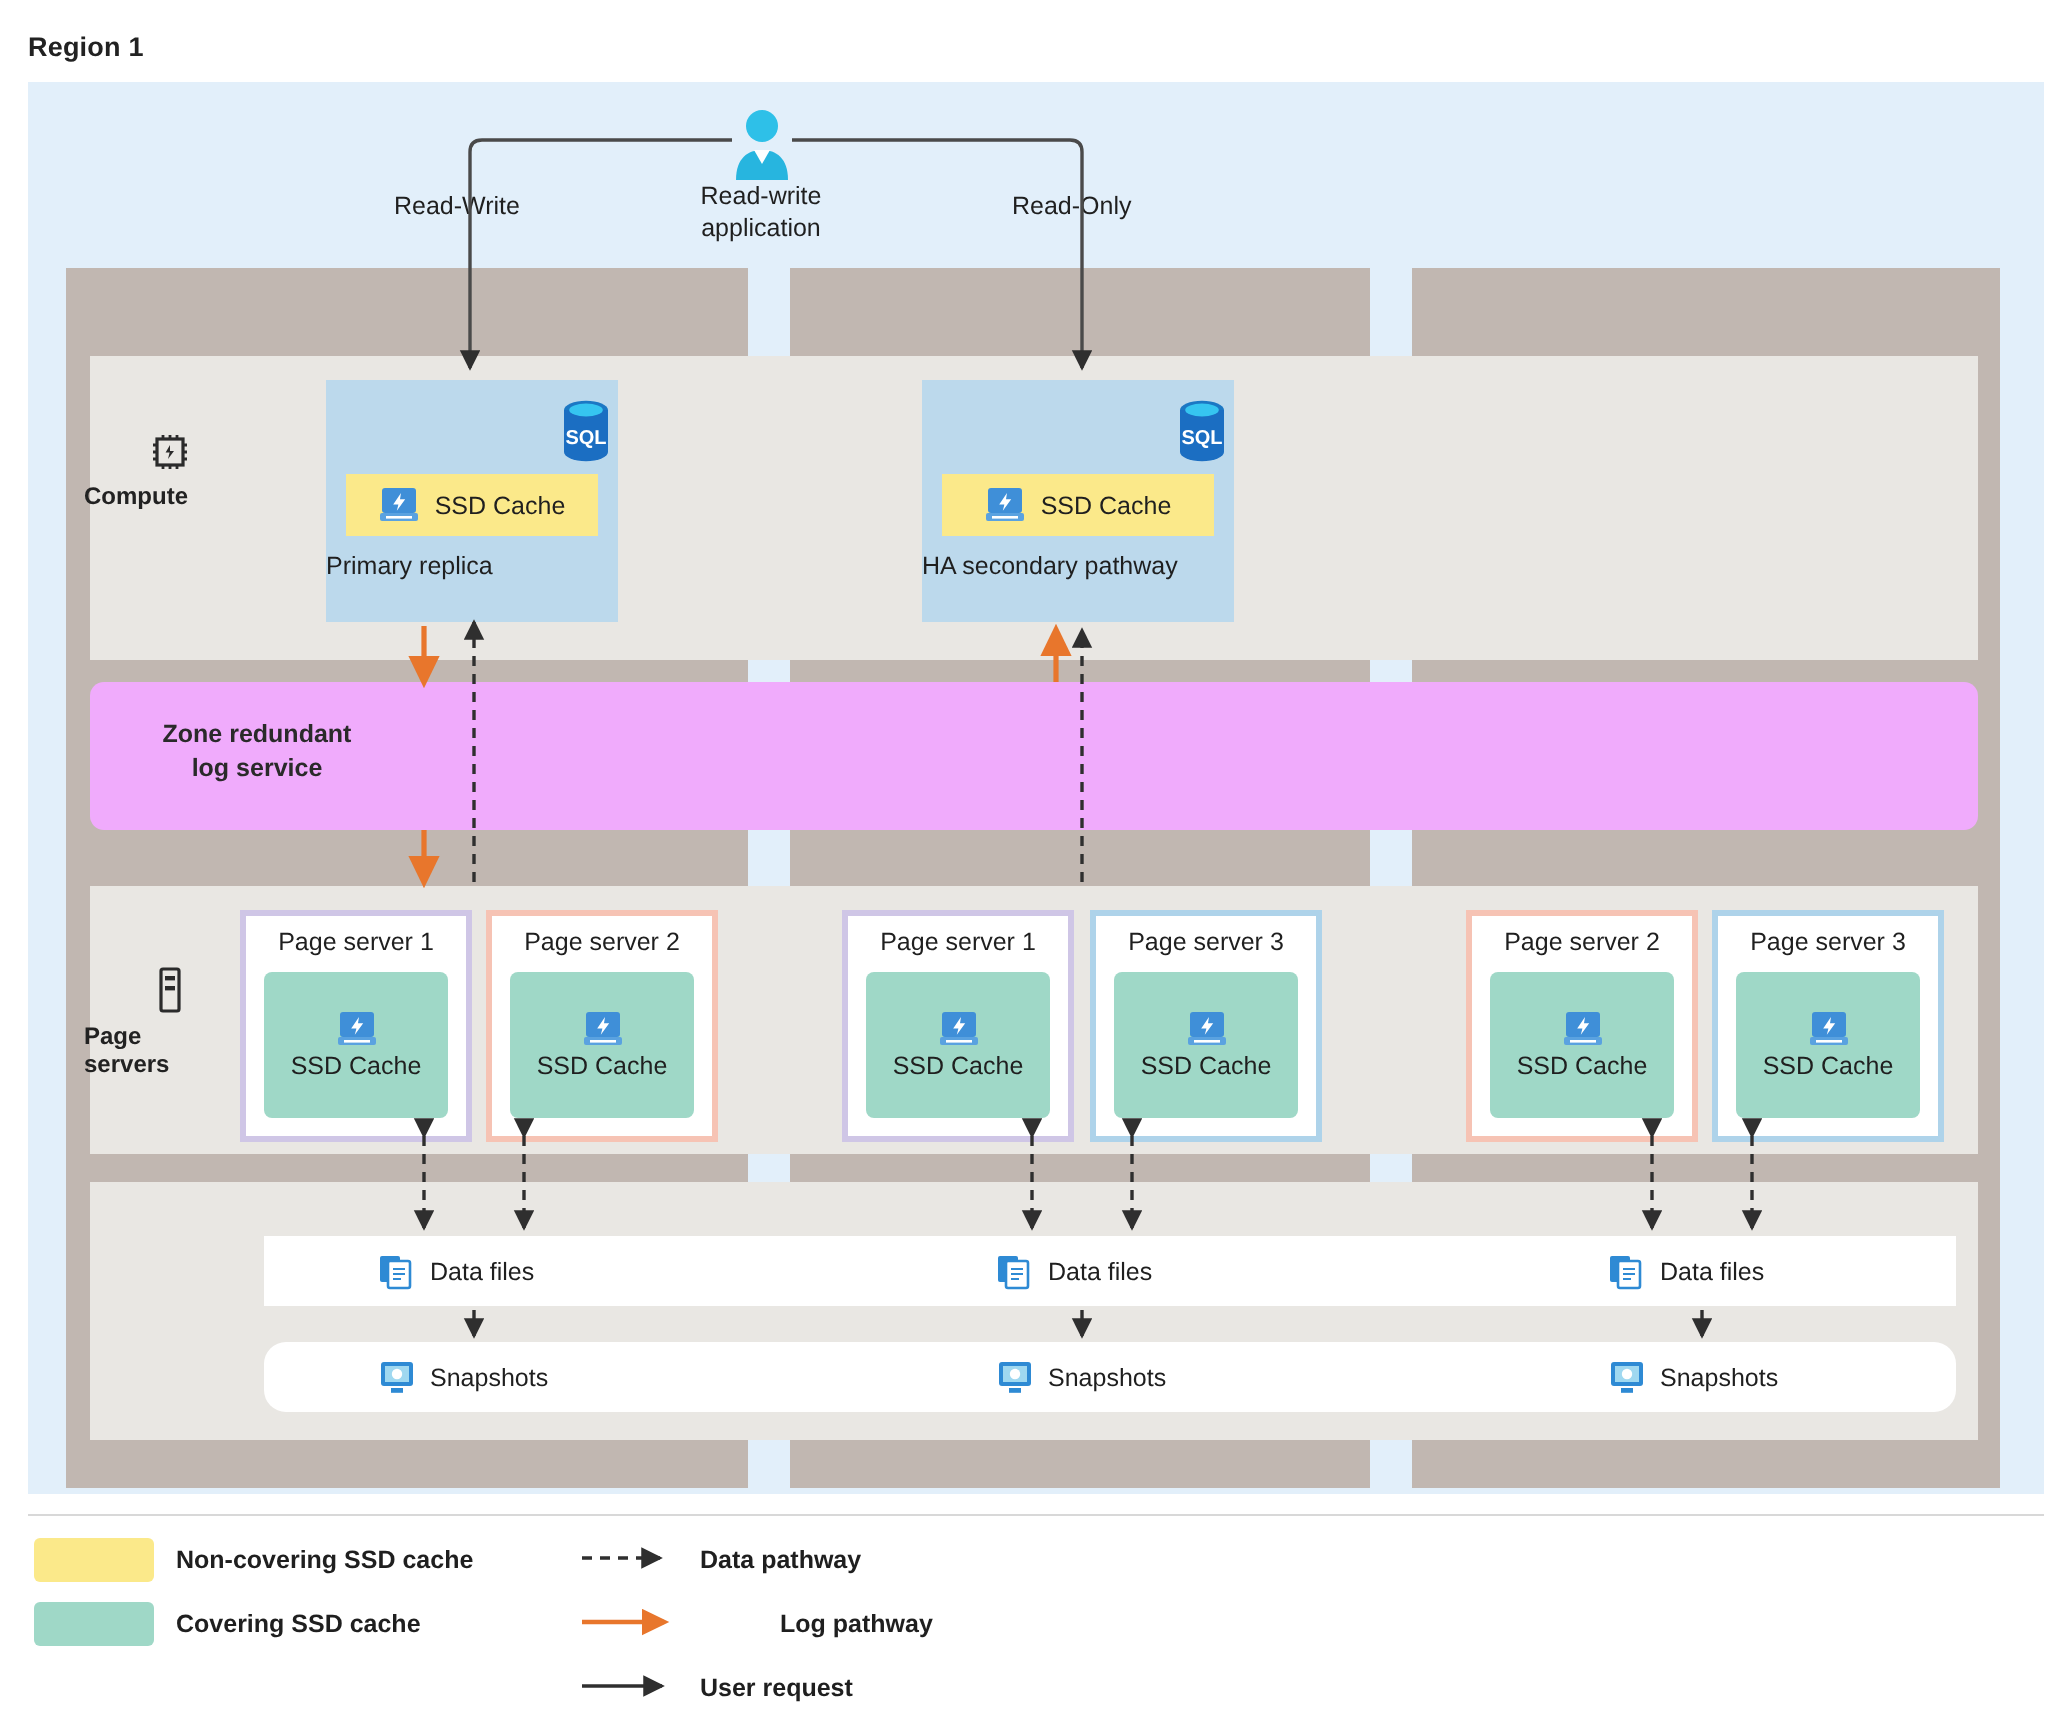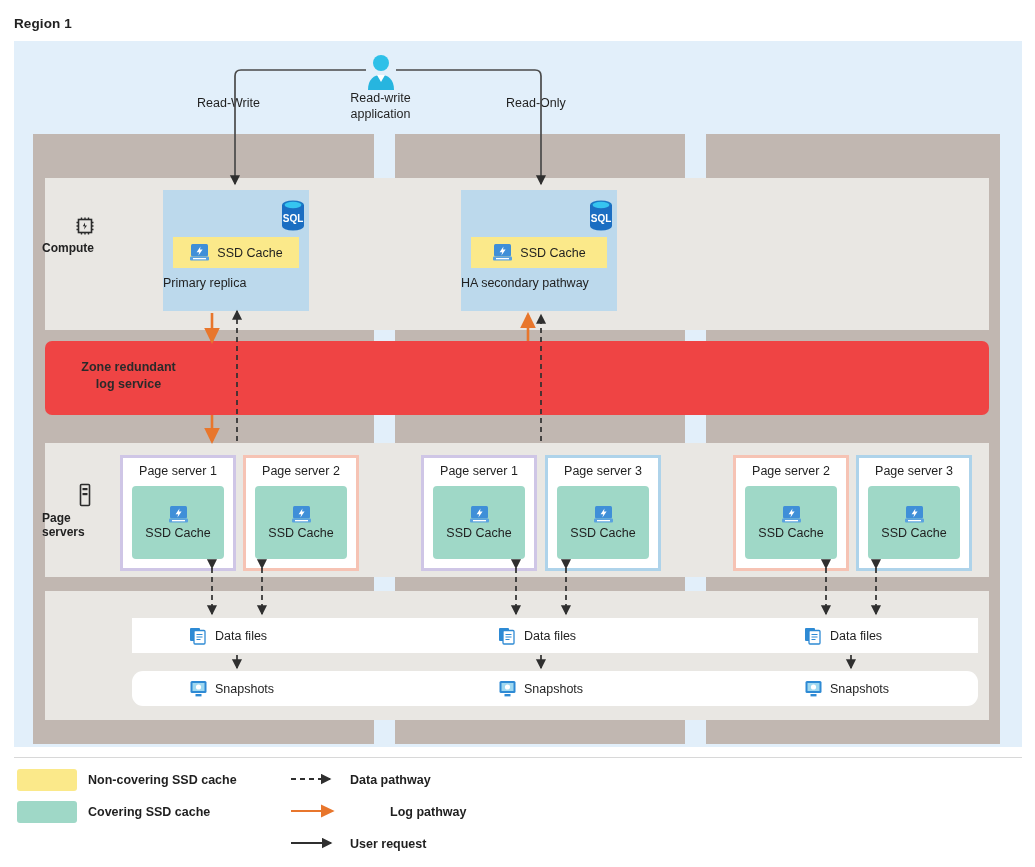--- a/index.html
+++ b/index.html
@@ -37,21 +37,21 @@
 
   
   .band{position:absolute;background:#e9e7e3;}
   .band-compute{left:45px;top:178px;width:944px;height:152px;}
   .band-pages{left:45px;top:443px;width:944px;height:134px;}
   .band-storage{left:45px;top:591px;width:944px;height:129px;}
 
   
   .band-log{
     position:absolute;left:45px;top:341px;width:944px;height:74px;
-    background:#ef4444;border-radius:7px;
+    background:#f0abfc;border-radius:7px;
   }
   .band-log .log-text{
     position:absolute;left:16px;top:18px;
     font-size:12.5px;font-weight:bold;color:#2a2a2a;line-height:17px;
     text-align:center;width:135px;
   }
 
   
   .row-label{
     position:absolute;text-align:left;width:86px;

